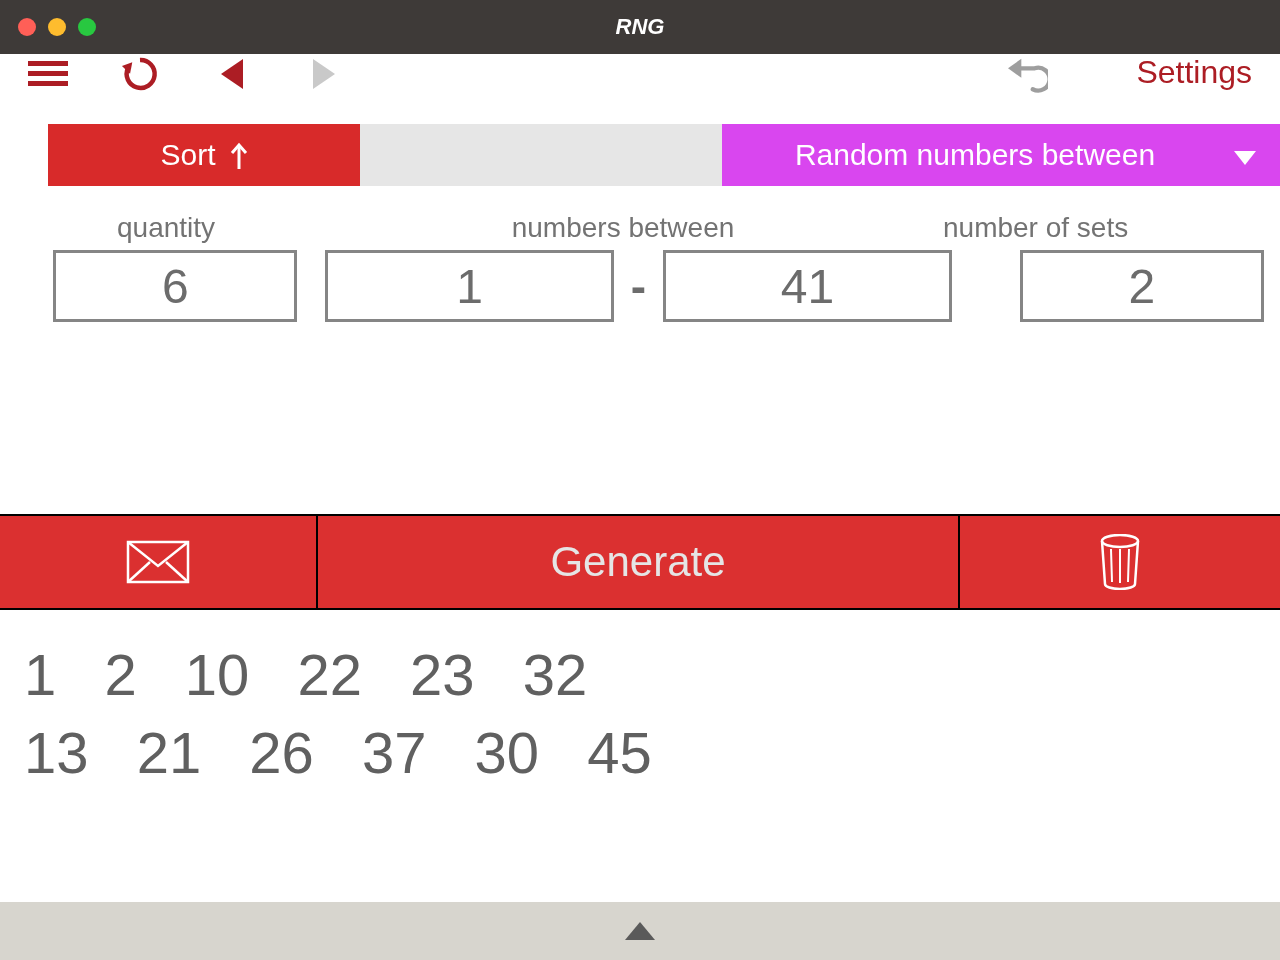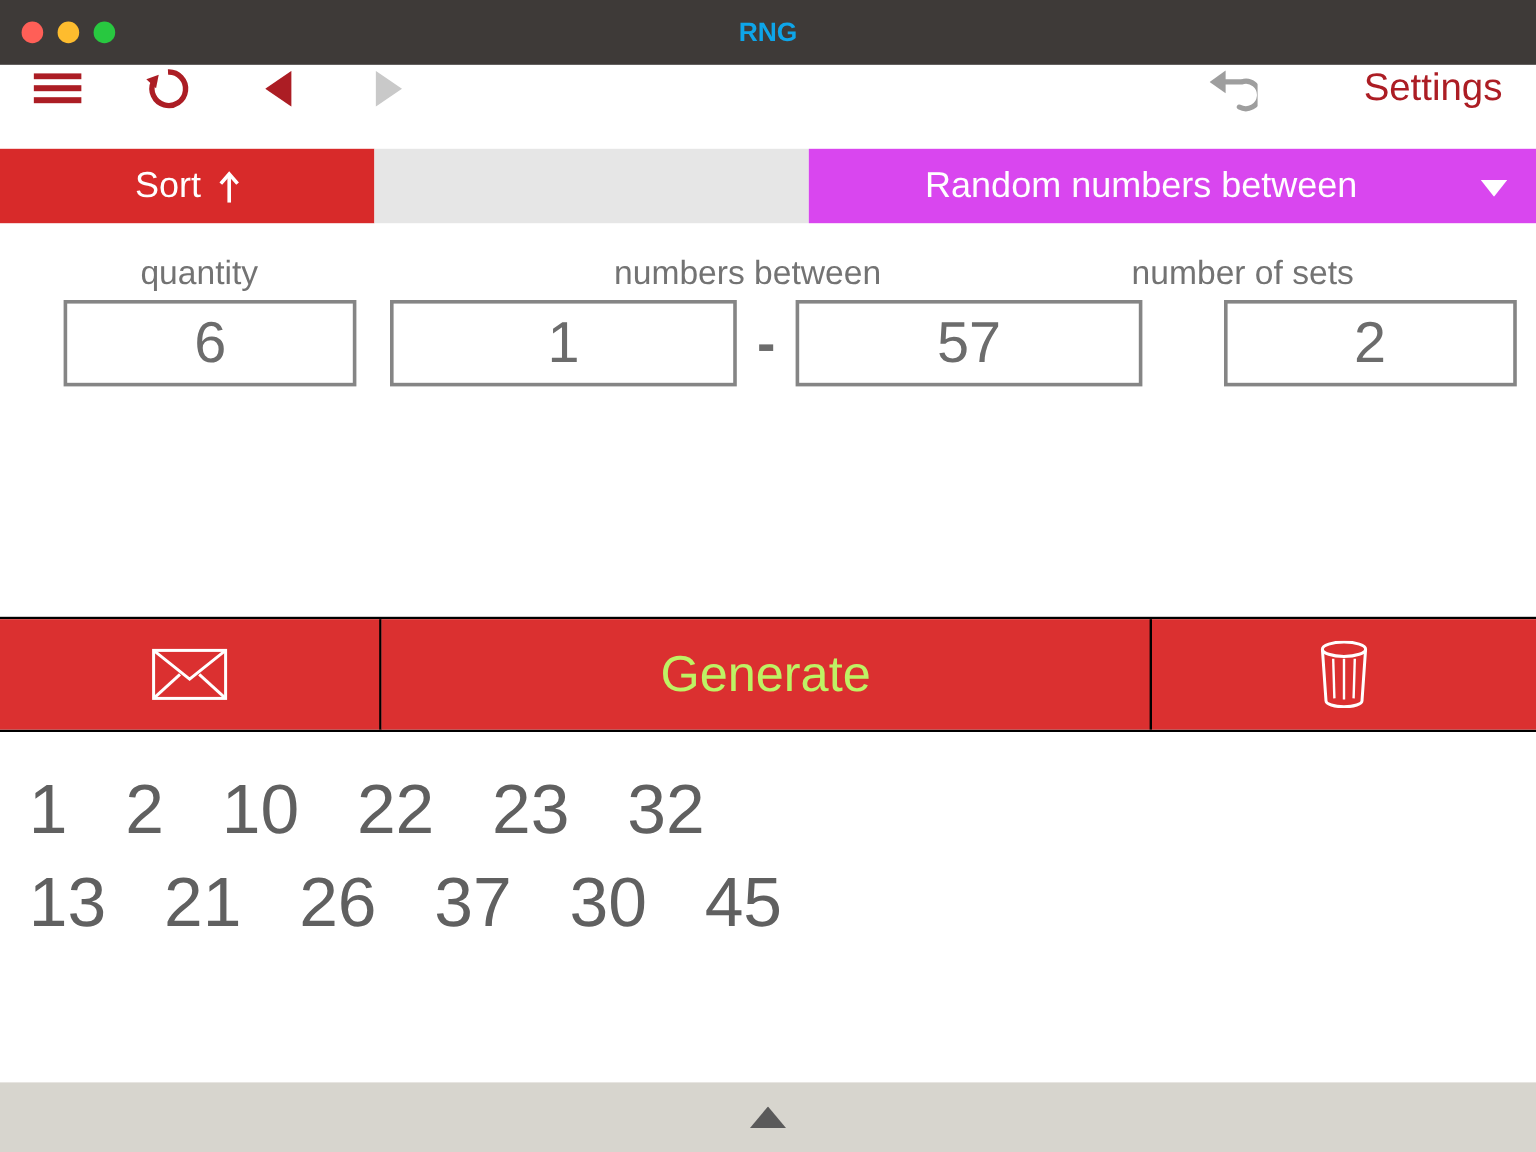--- a/index.html
+++ b/index.html
@@ -27,23 +27,24 @@
   }
   .traffic-light {
     width: 18px; height: 18px; border-radius: 50%;
   }
   .tl-red { background: #ff5f57; }
   .tl-yellow { background: #febc2e; }
   .tl-green { background: #28c840; }
   .title {
     position: absolute;
     left: 50%; transform: translateX(-50%);
-    color: #0ea5e9;
+    color: #ffffff;
     font-size: 22px;
     font-weight: 600;
+    font-style: italic;
   }
   
   .toolbar {
     height: 70px;
     background: #ffffff;
     display: flex;
     align-items: flex-start;
     padding: 0 28px;
     gap: 52px;
   }
@@ -63,21 +64,21 @@
   
   .seg-bar {
     height: 62px;
     display: flex;
   }
   .seg {
     display: flex; align-items: center; justify-content: center;
     color: #fff; font-size: 30px; font-weight: 400;
     position: relative;
   }
-  .seg-sort { width: 312px; background: #d82a2a; cursor: pointer; gap: 14px; }
+  .seg-sort { width: 312px; background: #d82a2a; cursor: pointer; gap: 14px; margin-left: 48px; }
   .seg-blank { flex: 0 0 362px; background: #e6e6e6; }
   .seg-mode { flex: 1; background: #d946ef; cursor: pointer; padding-right: 52px; }
   .seg-mode .caret {
     position: absolute; right: 24px; top: 50%; transform: translateY(-50%);
   }
   
   .inputs-wrap {
     padding: 10px 16px 0 16px;
     margin-left: 37px;
   }
@@ -118,21 +119,21 @@
     border-top: 2px solid #000;
     border-bottom: 2px solid #000;
   }
   .gen-cell {
     background: #db3030;
     display: flex; align-items: center; justify-content: center;
     border-right: 2px solid #000;
     cursor: pointer;
   }
   .gen-mail { width: 318px; }
-  .gen-main { flex: 1; color: #bef264; font-size: 42px; }
+  .gen-main { flex: 1; color: #e5e5e5; font-size: 42px; }
   .gen-trash { width: 320px; border-right: none; }
   
   .results {
     padding: 26px 24px;
     color: #606060;
     font-size: 58px;
     line-height: 1.35;
     font-weight: 400;
   }
   .results .row { letter-spacing: 0; }
@@ -216,21 +217,21 @@
 <div class="inputs-wrap">
   <div class="labels-row">
     <div class="lbl-q">quantity</div>
     <div class="lbl-b">numbers between</div>
     <div class="lbl-s">number of sets</div>
   </div>
   <div class="fields-row">
     <div class="field-box field-q">6</div>
     <div class="field-box field-min">1</div>
     <div class="dash">-</div>
-    <div class="field-box field-max">57</div>
+    <div class="field-box field-max">41</div>
     <div class="field-box field-sets">2</div>
   </div>
 </div>
 
 <div class="gen-bar">
   <div class="gen-cell gen-mail">
     <svg width="64" height="44" viewBox="0 0 64 44">
       <rect x="2" y="2" width="60" height="40" stroke="#fff" stroke-width="2.5" fill="none"></rect>
       <polyline points="2,2 32,26 62,2" stroke="#fff" stroke-width="2.5" fill="none"></polyline>
       <line x1="2" y1="42" x2="24" y2="22" stroke="#fff" stroke-width="2.5"></line>

